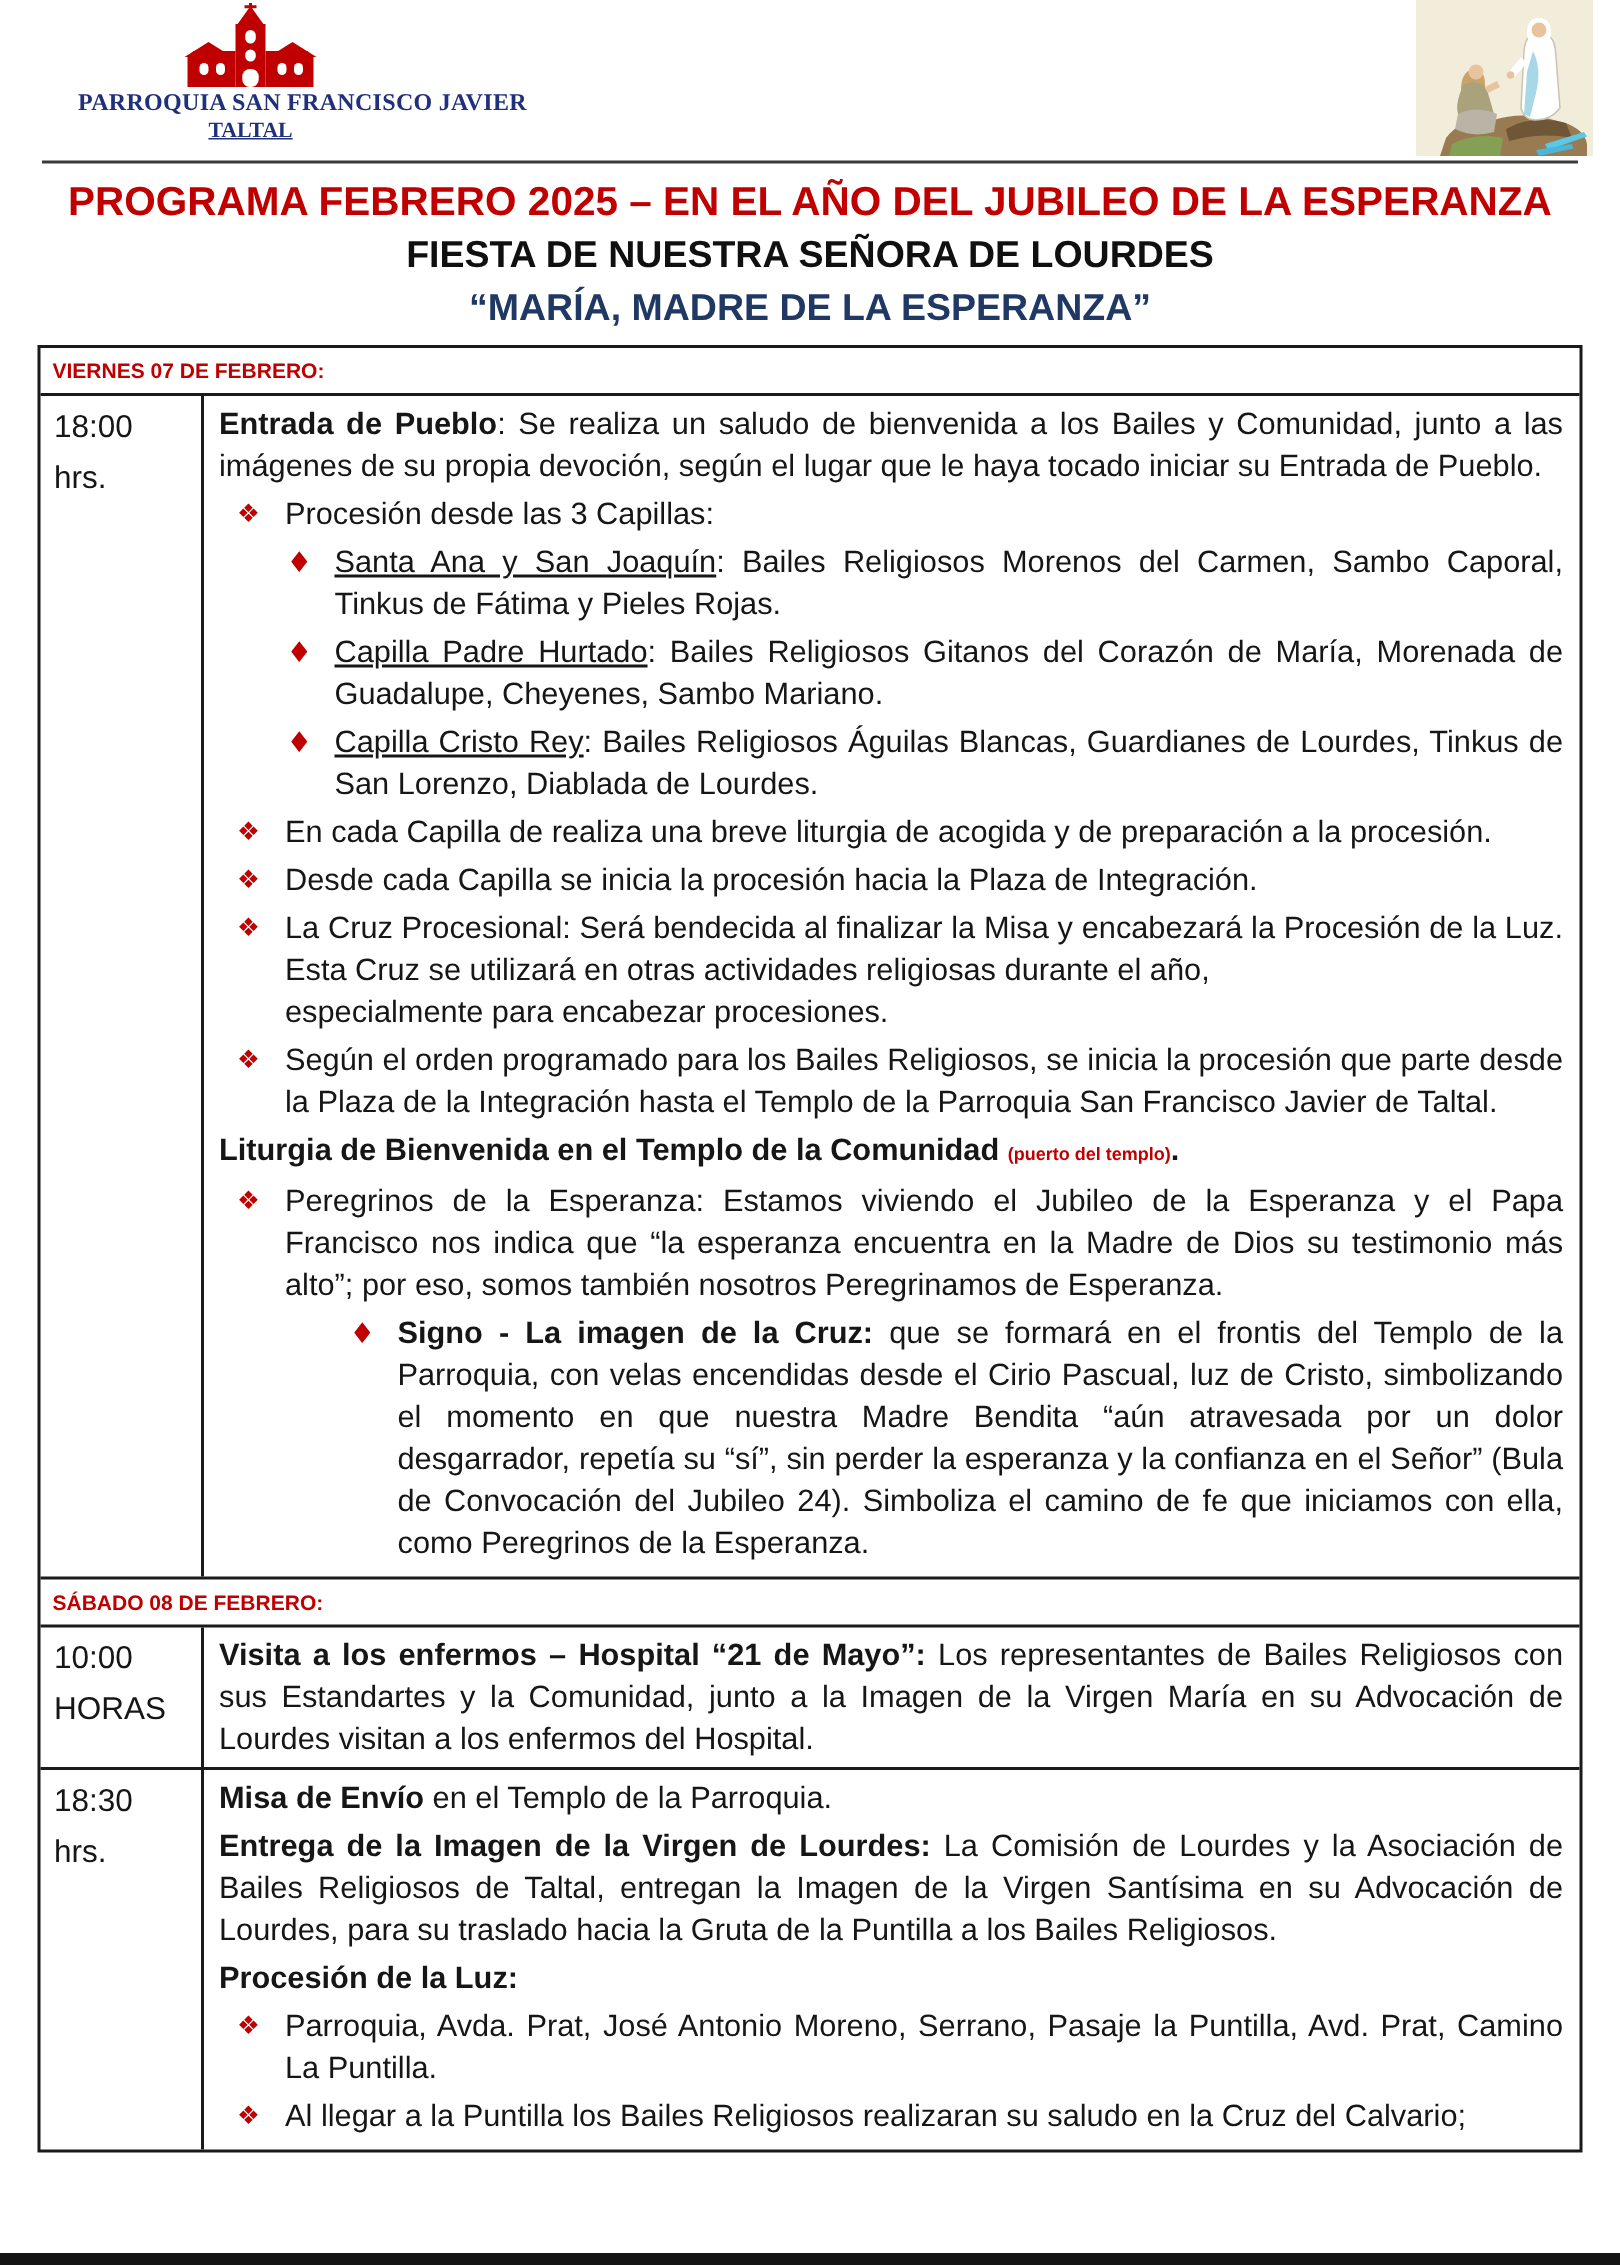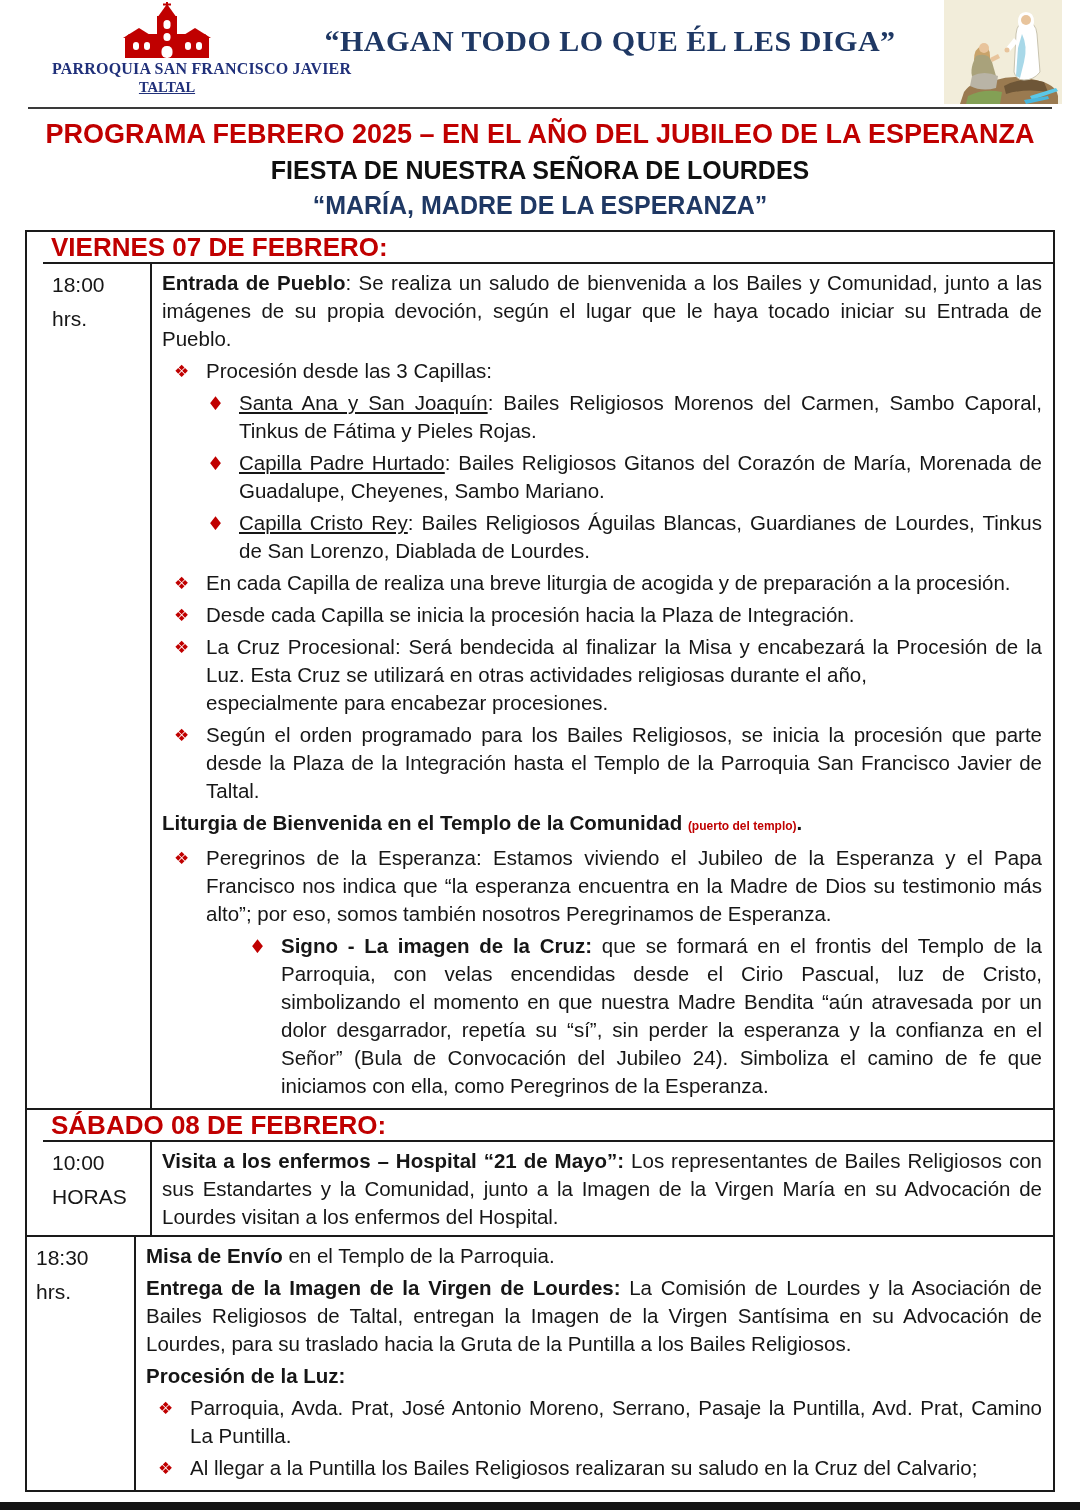--- a/index.html
+++ b/index.html
@@ -25,24 +25,24 @@
   .madonna{position:absolute;right:18px;top:0;}
   .rule{border-top:2px solid #3a3a3a;margin:0 28px;}
   
   .title{text-align:center;font-weight:bold;}
   .t1{margin-top:10px;font-size:27px;line-height:31px;color:#C00000;}
   .t2{margin-top:6px;font-size:25px;line-height:28px;color:#101010;}
   .t3{margin-top:7px;font-size:25px;line-height:29px;color:#1F3864;}
   .t3 span{text-decoration-thickness:2.5px;text-underline-offset:4px;margin-top:24px;}
   
   .schedule{margin:10px 25px 0 25px;border:2px solid #1a1a1a;}
-  .day-row{color:#C00000;font-weight:bold;font-size:26px;line-height:24px;
-           padding:3px 24px;}
+  .day-row{color:#C00000;font-weight:bold;font-size:14px;line-height:24px;
+           padding:3px 8px;}
   .t-row{display:flex;border-top:2px solid #1a1a1a;}
-  .day-row + .t-row{border-top-width:2px;margin-left:16px;}
+  .day-row + .t-row{border-top-width:2px;}
   .day-row:not(:first-child){border-top:2px solid #1a1a1a;}
   .time-cell{flex:0 0 90px;border-right:2px solid #1a1a1a;padding:4px 8px 4px 9px;
              font-size:21px;line-height:34px;color:#161616;}
   .content-cell{flex:1;padding:5px 11px 4px 10px;font-size:20.5px;line-height:28px;
                 text-align:justify;color:#161616;min-width:0;}
   .para{margin:0 0 4px 0;}
   .para:last-child{margin-bottom:0;}
   .b{font-weight:bold;}
   .u{text-decoration:underline;}
   .red-note{color:#C00000;font-size:12px;font-weight:bold;}
@@ -79,21 +79,20 @@
         <rect x="42.5" y="44" width="11" height="12" rx="5" fill="#ffffff"></rect>
         <rect x="14" y="40" width="6" height="8" rx="3" fill="#ffffff"></rect>
         <rect x="25" y="40" width="6" height="8" rx="3" fill="#ffffff"></rect>
         <rect x="66" y="40" width="6" height="8" rx="3" fill="#ffffff"></rect>
         <rect x="77" y="40" width="6" height="8" rx="3" fill="#ffffff"></rect>
       </svg>
       <div class="logo-l1">PARROQUIA SAN FRANCISCO JAVIER</div>
       <div class="logo-l2">TALTAL</div>
     </div>
 
-    <div class="motto">“HAGAN TODO LO QUE ÉL LES DIGA”</div>
 
     <svg class="madonna" width="118" height="104" viewBox="0 0 118 104">
       <rect x="0" y="0" width="118" height="104" fill="#F2EDDA"></rect>
 
       <path d="M20,92 Q30,78 52,80 Q70,74 92,80 Q112,84 114,96 L114,104 L16,104 Z" fill="#9a7a50"></path>
       <path d="M60,86 Q78,76 100,82 L104,92 Q82,88 62,94 Z" fill="#6e5637"></path>
       <path d="M24,96 Q40,88 58,92 L56,104 L22,104 Z" fill="#83a055"></path>
 
       <polygon points="86,96 112,88 114,91 88,100" fill="#5bc8e8"></polygon>
       <polygon points="80,100 104,96 105,99 82,104" fill="#49b6dc"></polygon>

